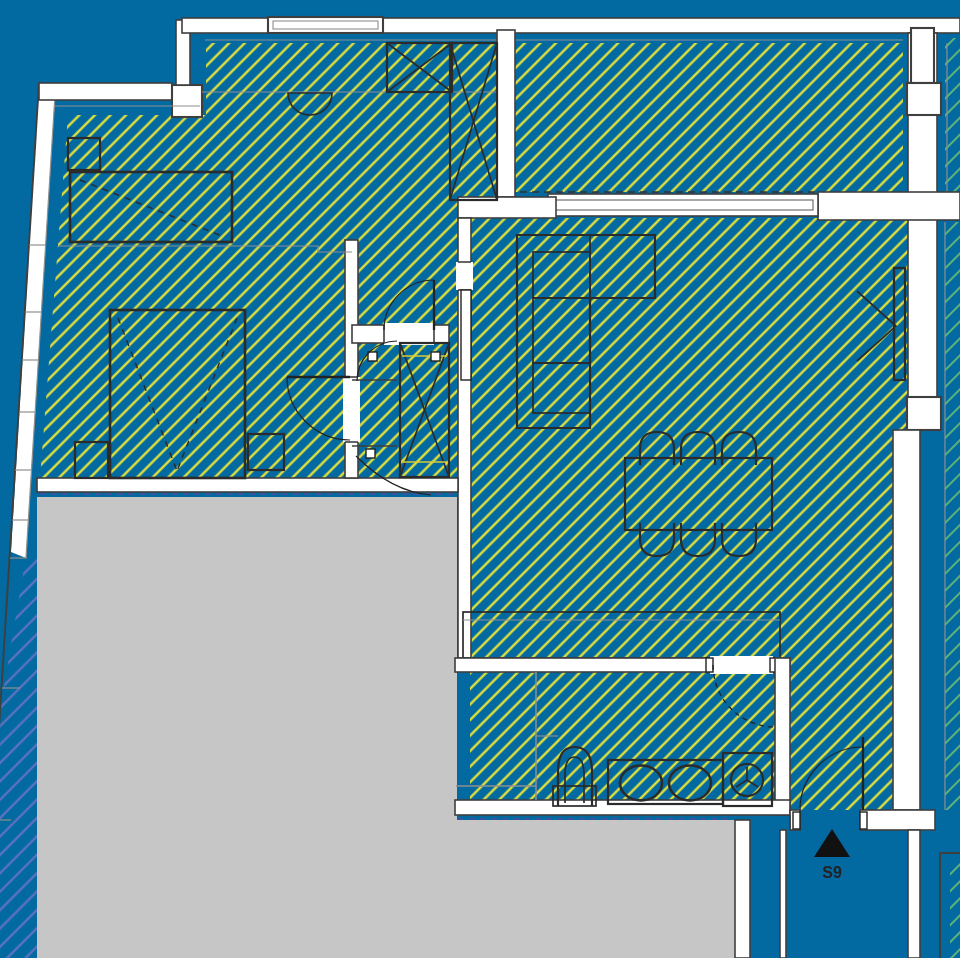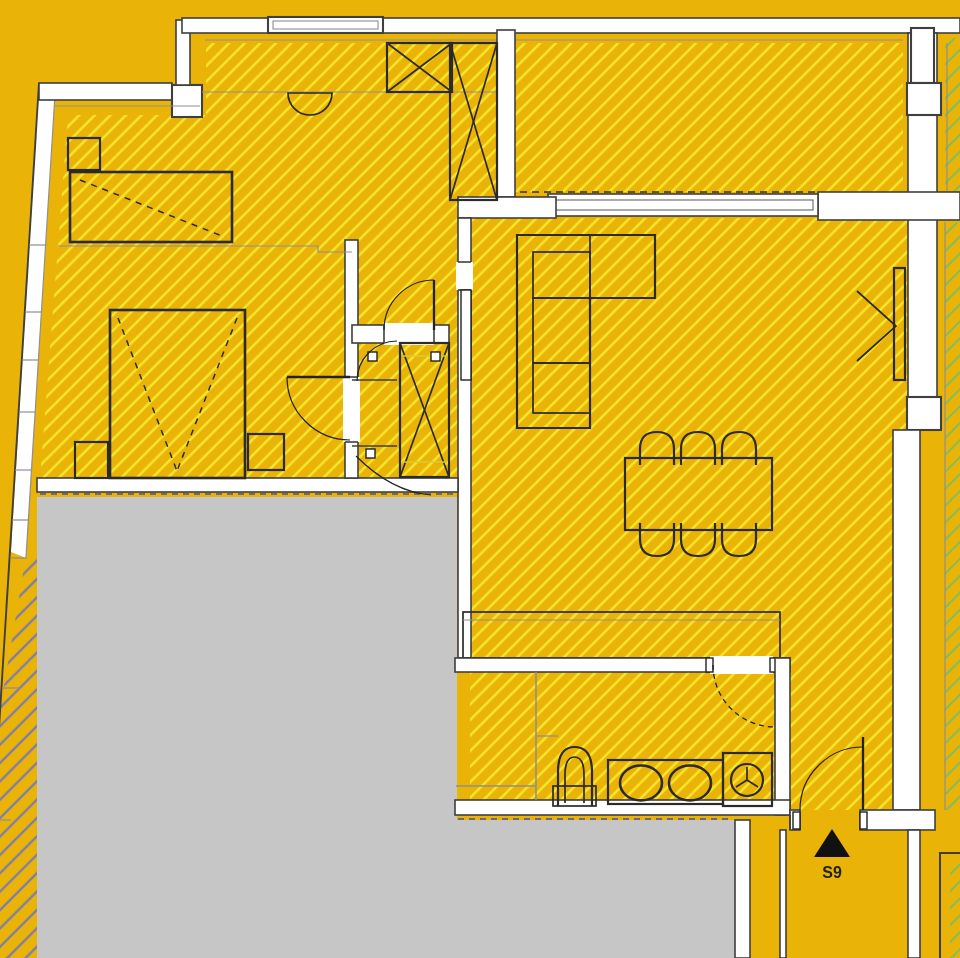--- a/index.html
+++ b/index.html
@@ -1,16 +1,16 @@
 <!DOCTYPE html>
 <html style="--yellow-hatch: #f8ec30; --green-hatch: #6cc070; --blue-hatch: #6b74c5; --terrace-fill: #c6c6c6; --wall-line: #3f3f3f; --wall-line-light: #8f8f8f; --furniture-line: #2b2b2b; --terrace-edge-dash: #4a4f9e; --closet-shelf-line: #d9cb35; --label-text: #222222; --marker-fill: #111111;"><head>
 <meta charset="utf-8">
 <style>
   html,body{margin:0;padding:0;background:#fff;}
-  .stage{width:960px;height:958px;position:relative;background:#eab308;overflow:hidden;
+  .stage{width:960px;height:958px;position:relative;background:#0369a1;overflow:hidden;
          font-family:"Liberation Sans", sans-serif;}
   svg{display:block}
   
   .wall      {fill:#fff; stroke:var(--wall-line); stroke-width:1.6;}
   .wallthick {fill:#fff; stroke:var(--wall-line); stroke-width:2.1;}
   .erase     {fill:#fff; stroke:none;}
   .wline     {stroke:var(--wall-line); stroke-width:1.6; fill:none;}
   .wline-bold{stroke:var(--wall-line); stroke-width:2;   fill:none;}
   .lline     {stroke:var(--wall-line-light); stroke-width:1.2; fill:none;}
   .furn      {fill:none; stroke:var(--furniture-line); stroke-width:2.2; stroke-linejoin:miter;}

